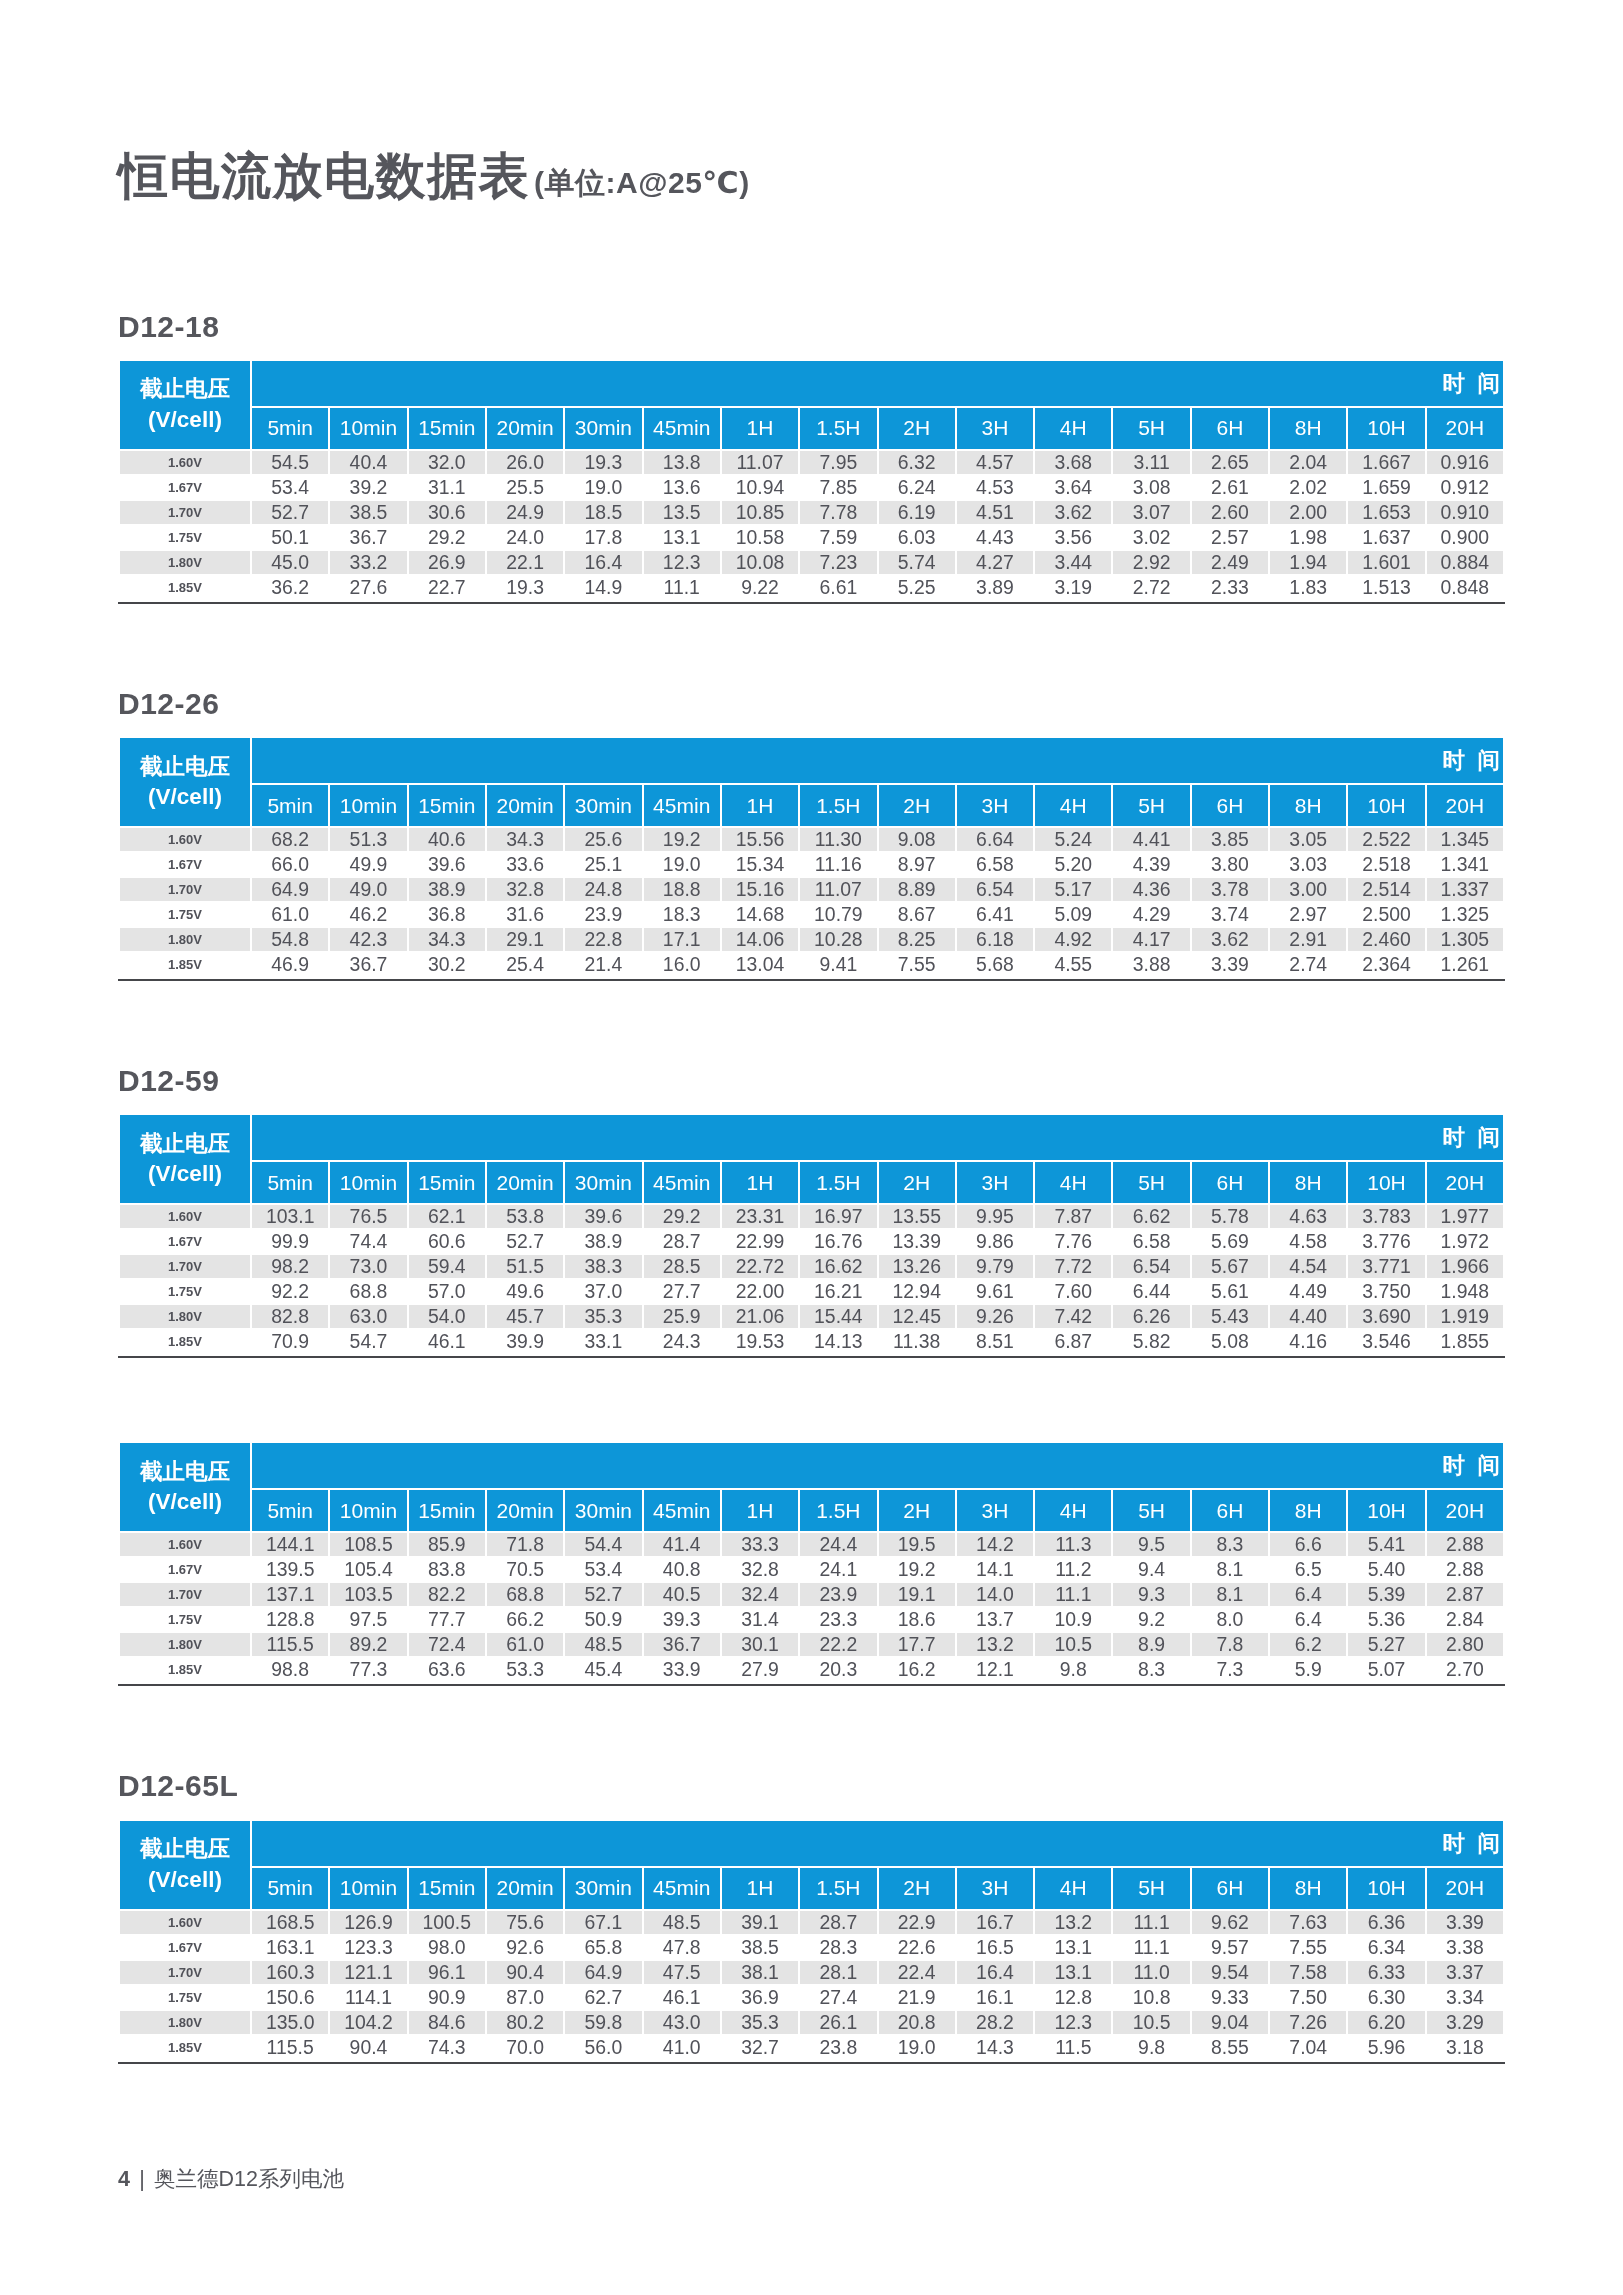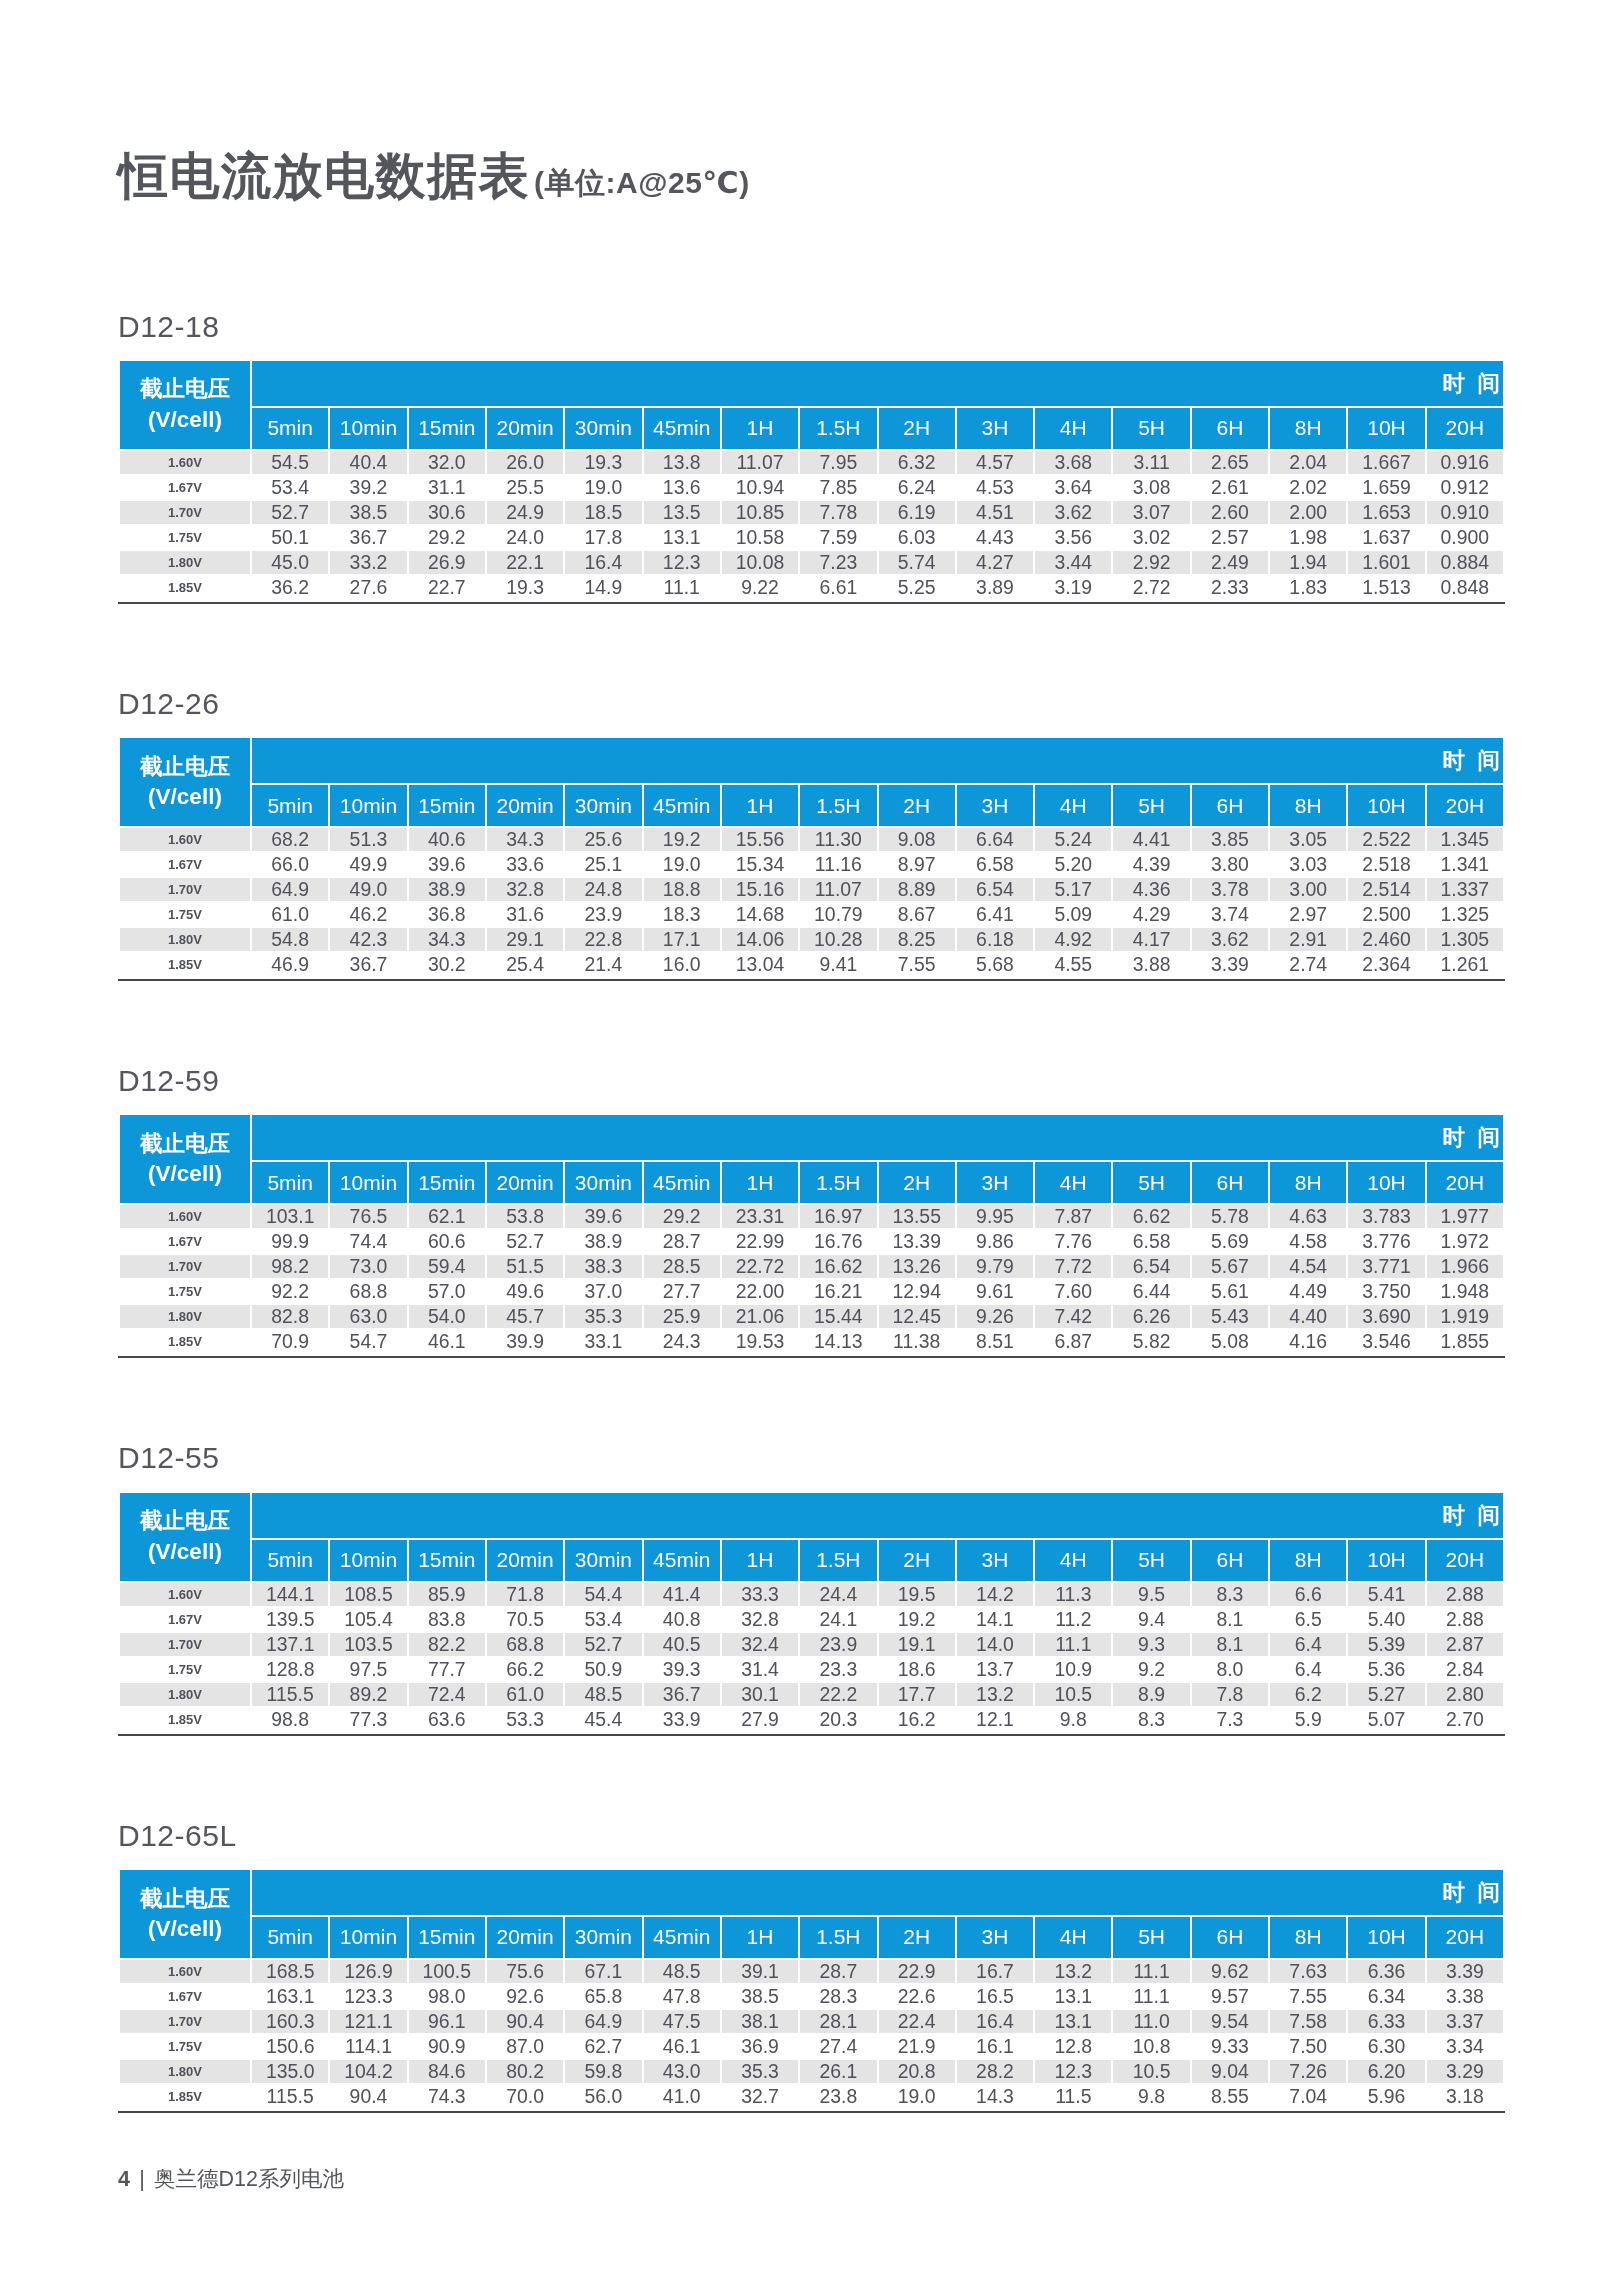--- a/index.html
+++ b/index.html
@@ -16,21 +16,21 @@
     margin: 0; padding-top: 148px;
     font-size: 50px; font-weight: 700; color: #55565c;
     letter-spacing: 1.5px; line-height: 1.15;
   }
   .title-suffix { font-size: 30px; font-weight: 700; margin-left: 4.1px; letter-spacing: 0.5px; }
 
   .battery-section { margin-top: 83px; }
   .battery-section.first { margin-top: 104px; }
   .model {
     margin: 0 0 15.3px 0;
-    font-size: 30px; font-weight: 400; color: #55565c; letter-spacing: 0.5px;
+    font-size: 30px; font-weight: 700; color: #55565c; letter-spacing: 0.5px;
   }
 
   table.d-table { width: 100%; border-collapse: collapse; table-layout: fixed; }
   table.d-table col.col-voltage { width: 132px; }
   .d-table th, .d-table td {
     border: 2.6px solid #ffffff;
     padding: 0; margin: 0;
     text-align: center; vertical-align: middle;
     overflow: hidden; white-space: nowrap;
   }
@@ -567,21 +567,20 @@
               <td>3.546</td>
               <td>1.855</td>
             </tr>
           </tbody>
         </table>
       </div>
     <div class="table-rule"></div>
   </section>
 
   <section class="battery-section">
-    <h2 class="model">D12-55</h2>
     <div class="table-holder">
         <table class="d-table">
           <colgroup>
             <col class="col-voltage">
             <col>
             <col>
             <col>
             <col>
             <col>
             <col>

